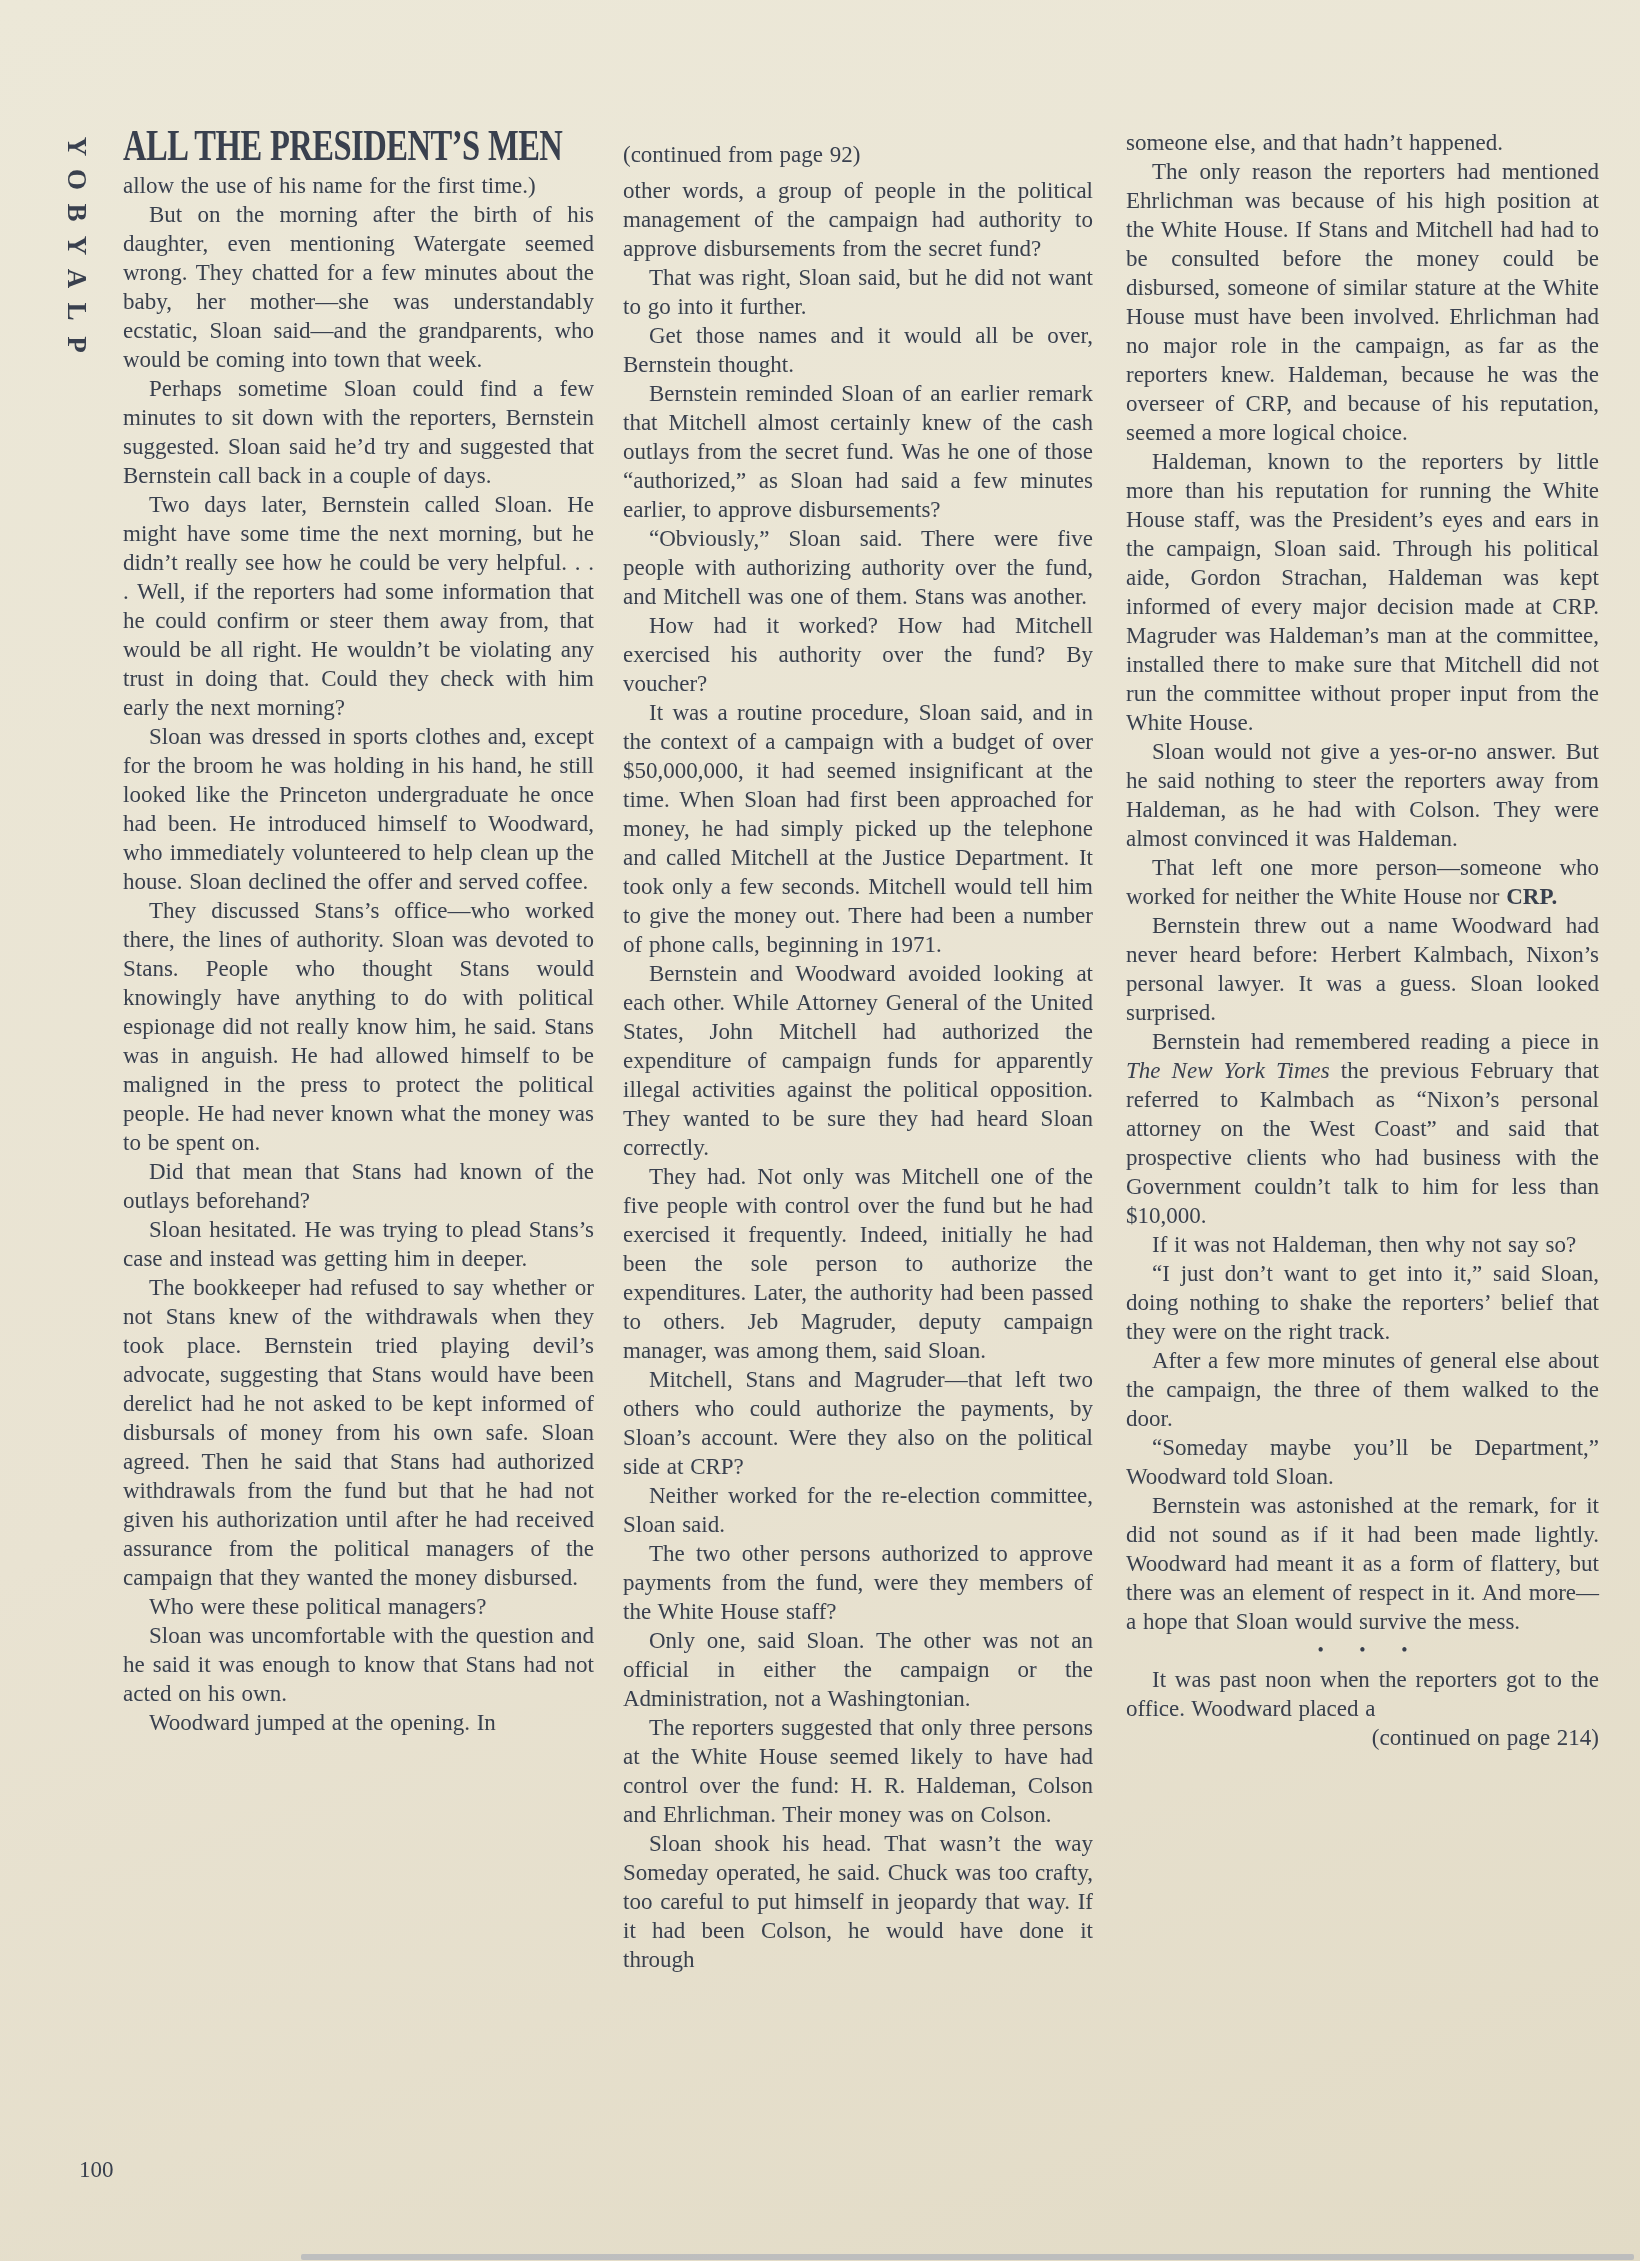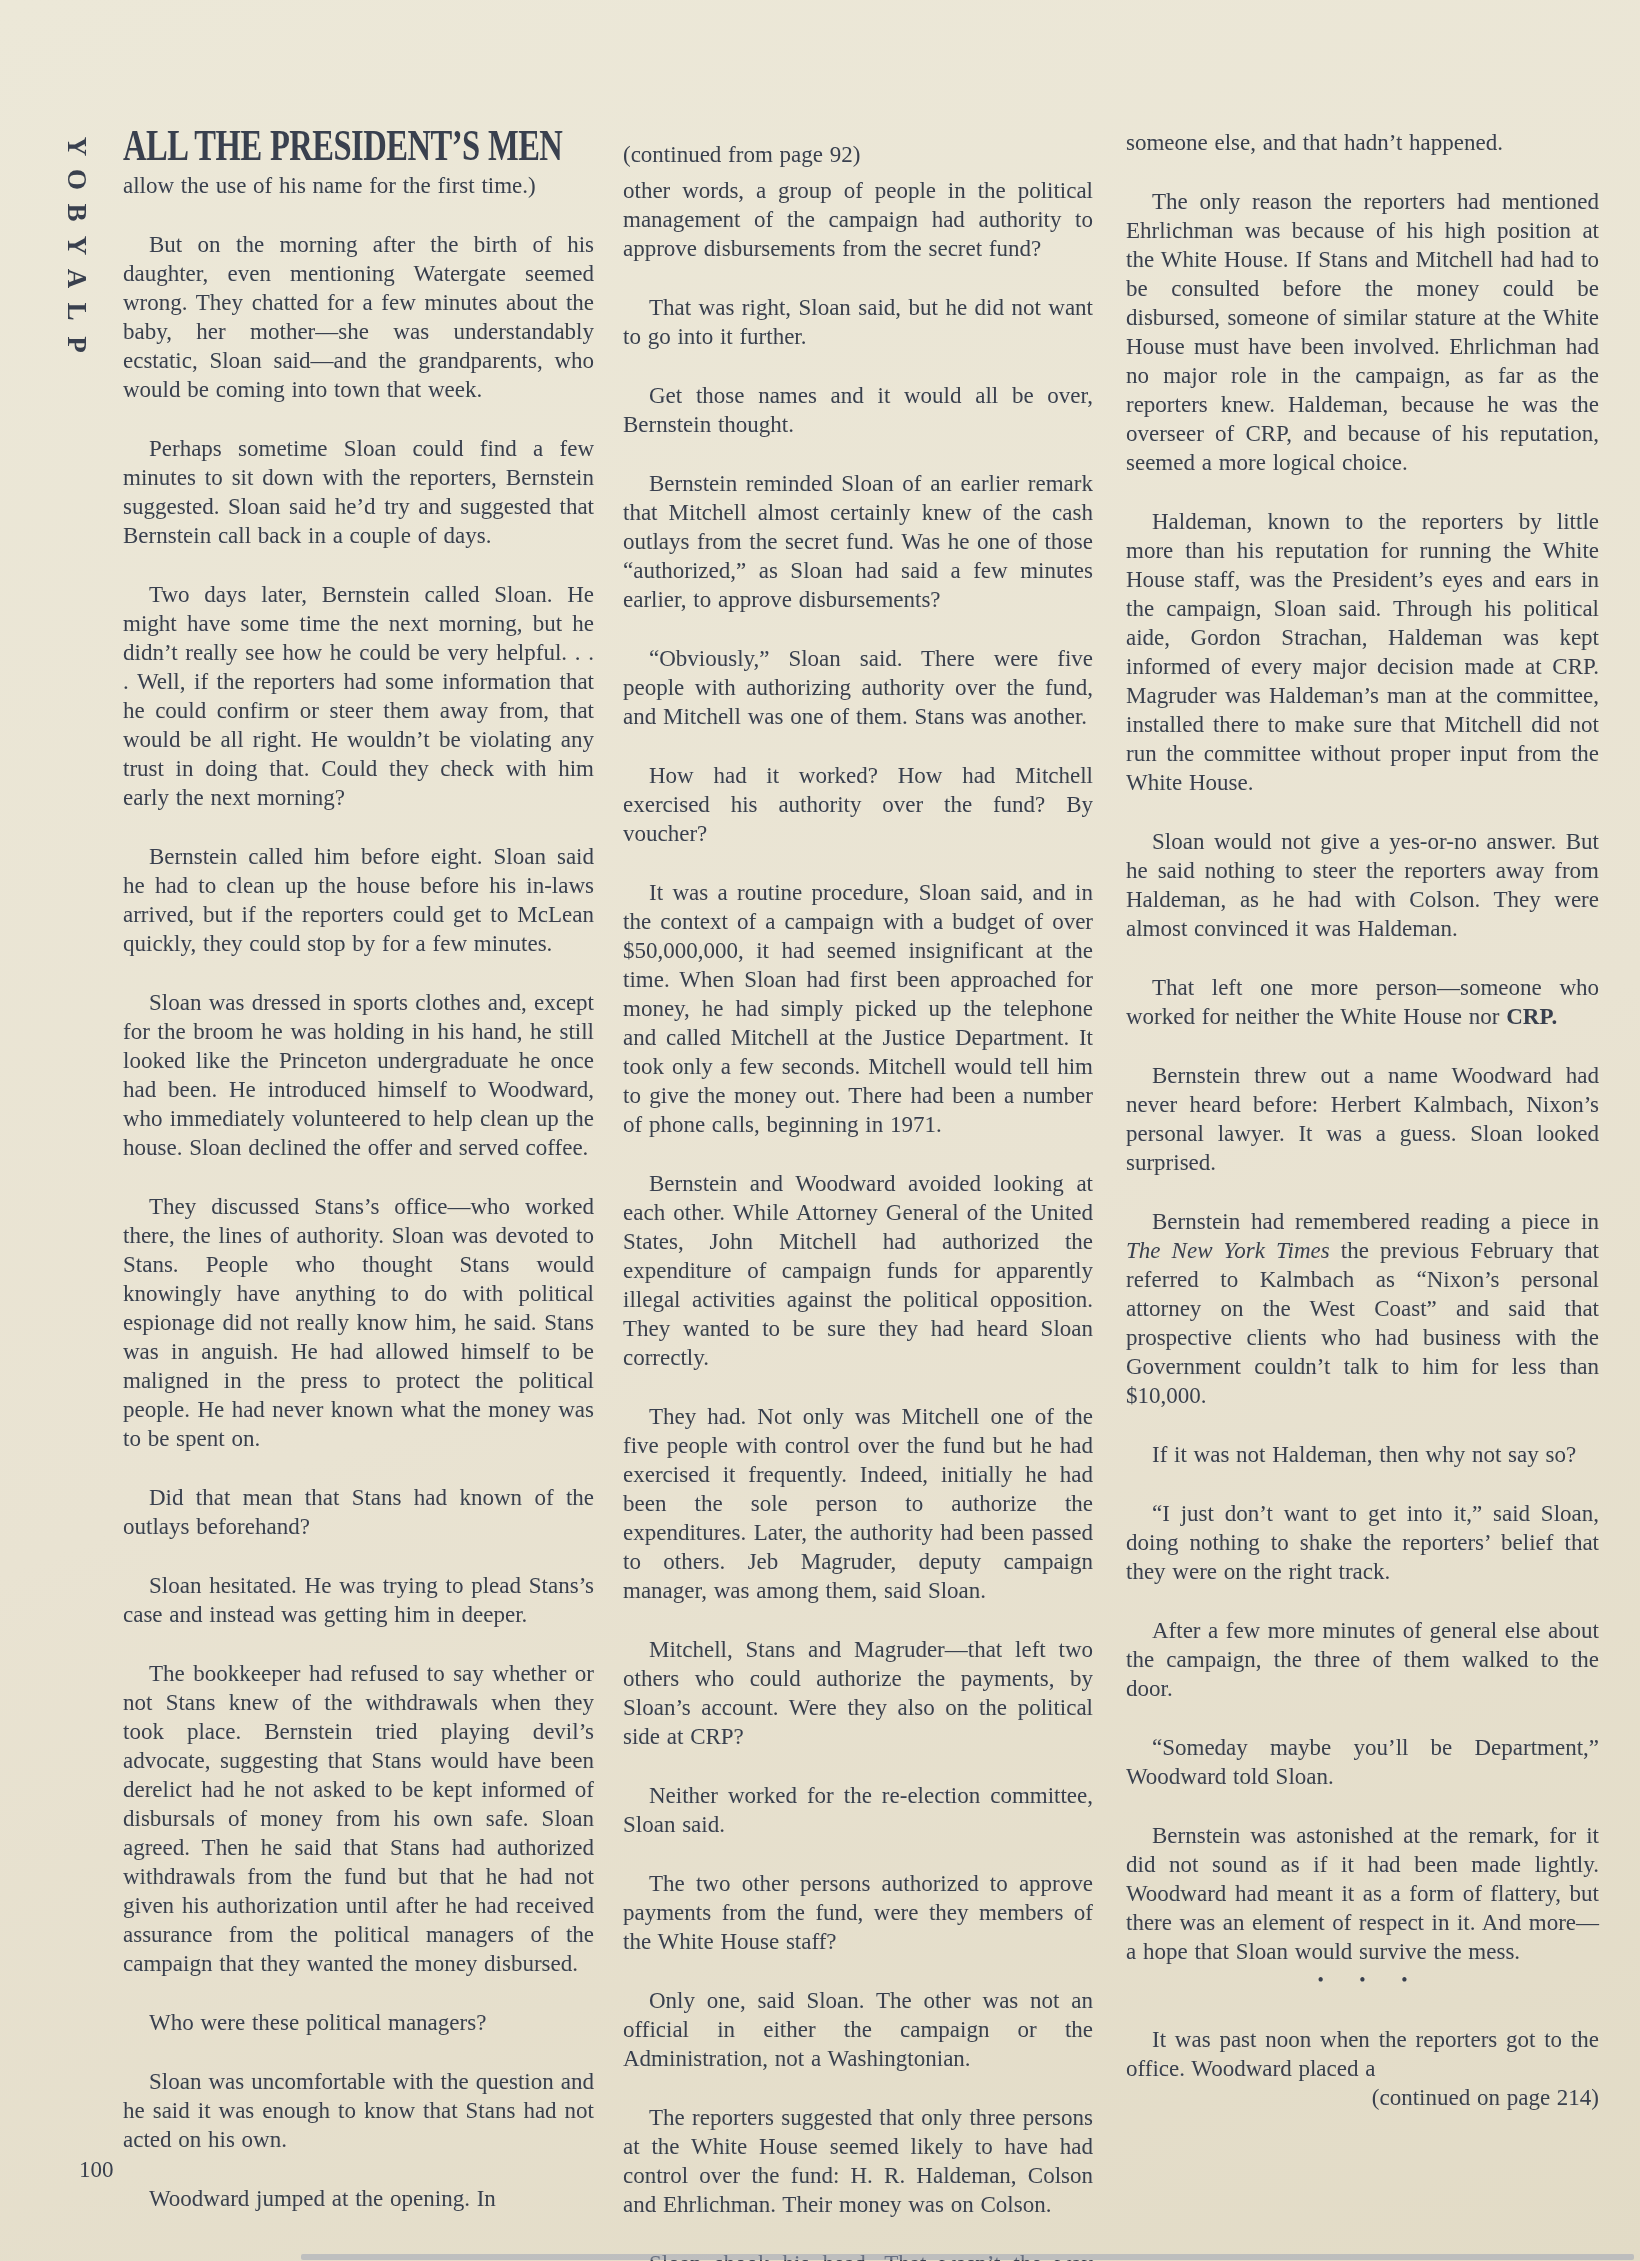--- a/index.html
+++ b/index.html
@@ -26,21 +26,21 @@
   }
   .col-1{left:123px;top:124px;}
   .col-2{left:623px;top:140px;width:470px;}
   .col-3{left:1126px;top:128px;width:473px;}
   h1.title{
     font-size:44px;line-height:44px;margin:0 0 2.7px 0;
     font-weight:700;white-space:nowrap;letter-spacing:-0.7px;
     transform:scaleX(.74);transform-origin:left top;
   }
   .col p{margin:0;}
-  p.body.indent{text-indent:26px;margin-top:30px;}
+  p.body.indent{text-indent:26px;}
   p.note{margin:0 0 6.8px 0;}
   p.note.right{text-align:right;margin:0;}
   p.separator{
     text-align:center;font-size:18px;line-height:29px;
     word-spacing:31px;letter-spacing:0;margin:0;
   }
   .page-number{
     position:absolute;left:79px;top:2156px;
     font-size:23px;line-height:27px;
   }
@@ -61,21 +61,20 @@
     <span>O</span>
     <span>Y</span>
   </div>
 
 <div class="col col-1">
   <h1 class="title">ALL THE PRESIDENT’S MEN</h1>
 <p class="body">allow the use of his name for the first time.)</p>
     <p class="body indent">But on the morning after the birth of his daughter, even mentioning Watergate seemed wrong. They chatted for a few minutes about the baby, her mother—she was understandably ecstatic, Sloan said—and the grandparents, who would be coming into town that week.</p>
     <p class="body indent">Perhaps sometime Sloan could find a few minutes to sit down with the reporters, Bernstein suggested. Sloan said he’d try and suggested that Bernstein call back in a couple of days.</p>
     <p class="body indent">Two days later, Bernstein called Sloan. He might have some time the next morning, but he didn’t really see how he could be very helpful. . . . Well, if the reporters had some information that he could confirm or steer them away from, that would be all right. He wouldn’t be violating any trust in doing that. Could they check with him early the next morning?</p>
-    <p class="body indent">Bernstein called him before eight. Sloan said he had to clean up the house before his in-laws arrived, but if the reporters could get to McLean quickly, they could stop by for a few minutes.</p>
     <p class="body indent">Sloan was dressed in sports clothes and, except for the broom he was holding in his hand, he still looked like the Princeton undergraduate he once had been. He introduced himself to Woodward, who immediately volunteered to help clean up the house. Sloan declined the offer and served coffee.</p>
     <p class="body indent">They discussed Stans’s office—who worked there, the lines of authority. Sloan was devoted to Stans. People who thought Stans would knowingly have anything to do with political espionage did not really know him, he said. Stans was in anguish. He had allowed himself to be maligned in the press to protect the political people. He had never known what the money was to be spent on.</p>
     <p class="body indent">Did that mean that Stans had known of the outlays beforehand?</p>
     <p class="body indent">Sloan hesitated. He was trying to plead Stans’s case and instead was getting him in deeper.</p>
     <p class="body indent">The bookkeeper had refused to say whether or not Stans knew of the withdrawals when they took place. Bernstein tried playing devil’s advocate, suggesting that Stans would have been derelict had he not asked to be kept informed of disbursals of money from his own safe. Sloan agreed. Then he said that Stans had authorized withdrawals from the fund but that he had not given his authorization until after he had received assurance from the political managers of the campaign that they wanted the money disbursed.</p>
     <p class="body indent">Who were these political managers?</p>
     <p class="body indent">Sloan was uncomfortable with the question and he said it was enough to know that Stans had not acted on his own.</p>
     <p class="body indent">Woodward jumped at the opening. In</p>
   </div>
 

